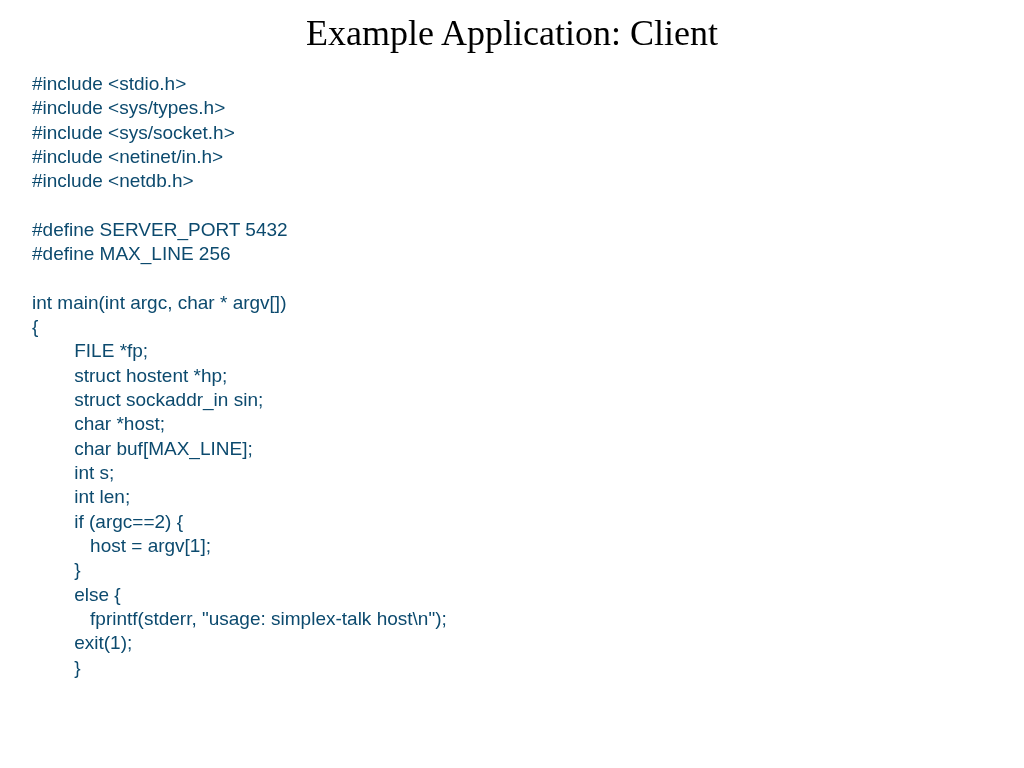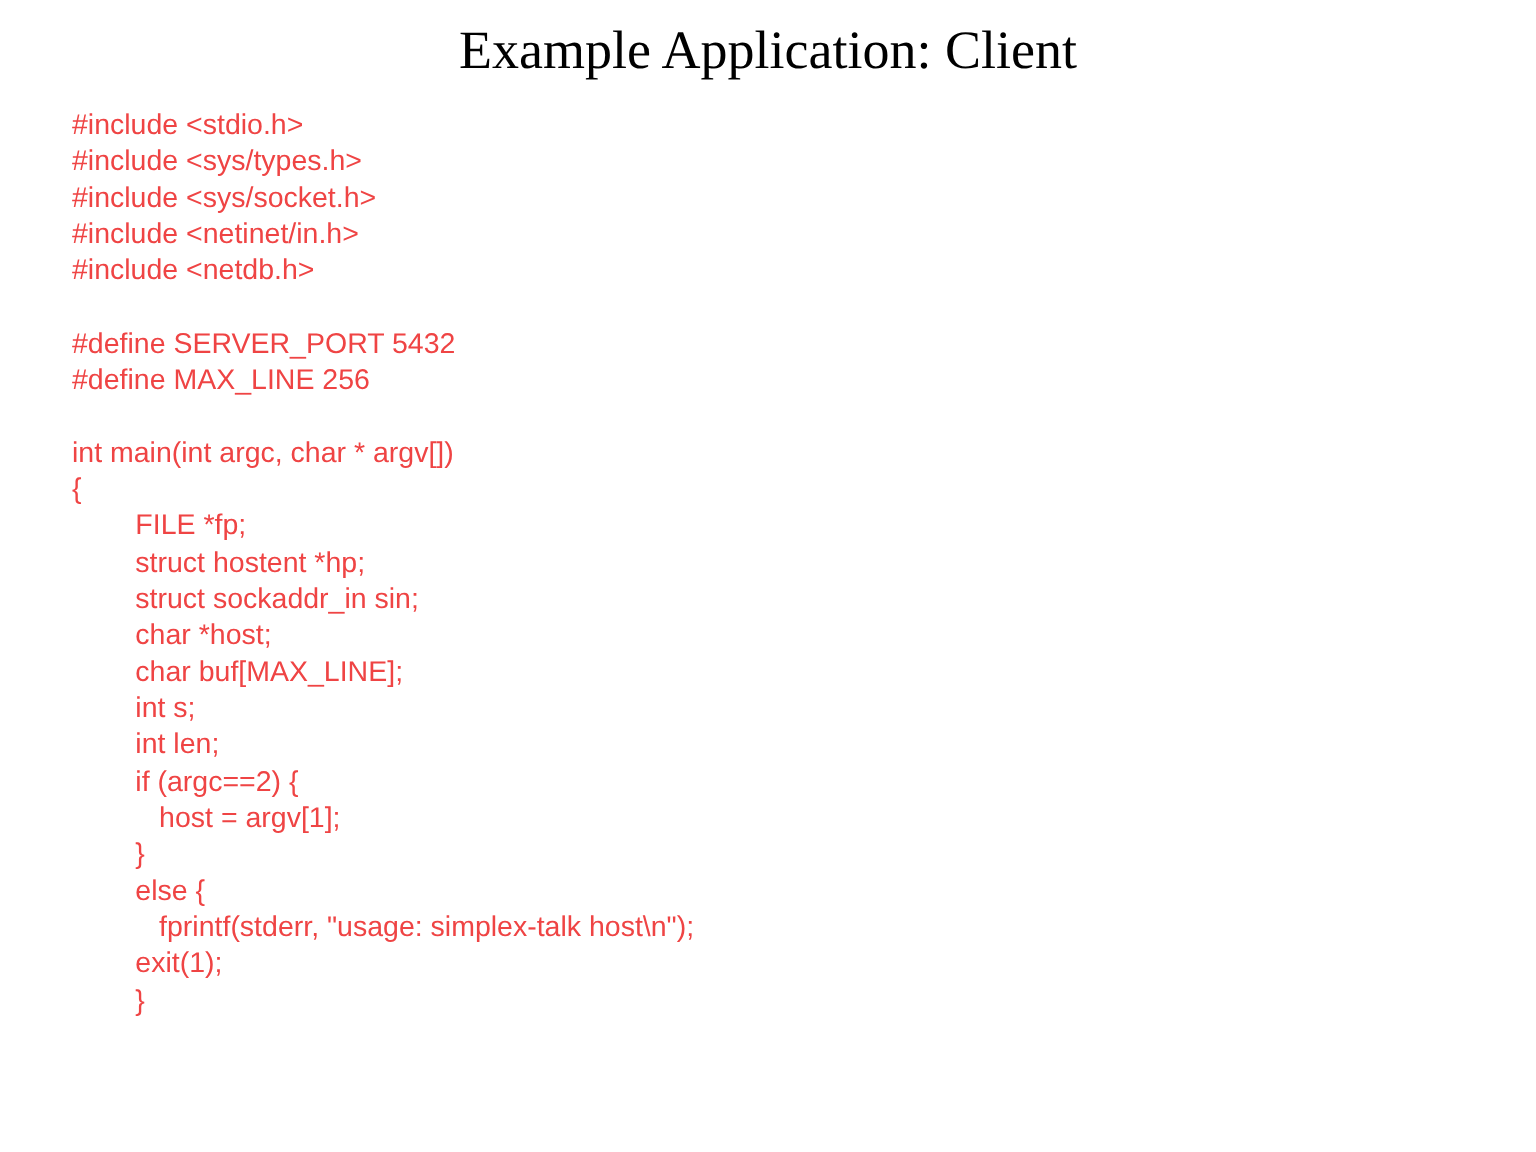--- a/index.html
+++ b/index.html
@@ -24,23 +24,23 @@
       font-family: "Times New Roman", Times, serif;
       font-size: 36px;
       font-weight: normal;
       text-align: center;
       margin-bottom: 18px;
     }
     .code-block {
       font-family: Arial, Helvetica, sans-serif;
       font-size: 19px;
       line-height: 1.28;
-      padding-left: 48px;
+      padding-left: 32px;
       white-space: pre;
-      color: #ef4444;
+      color: #0c4a6e;
     }
   </style>
 </head>
 <body>
 
 <div class="slide">
   <h1 class="title">Example Application: Client</h1>
   <div class="code-block">#include &lt;stdio.h&gt;
 #include &lt;sys/types.h&gt;
 #include &lt;sys/socket.h&gt;

